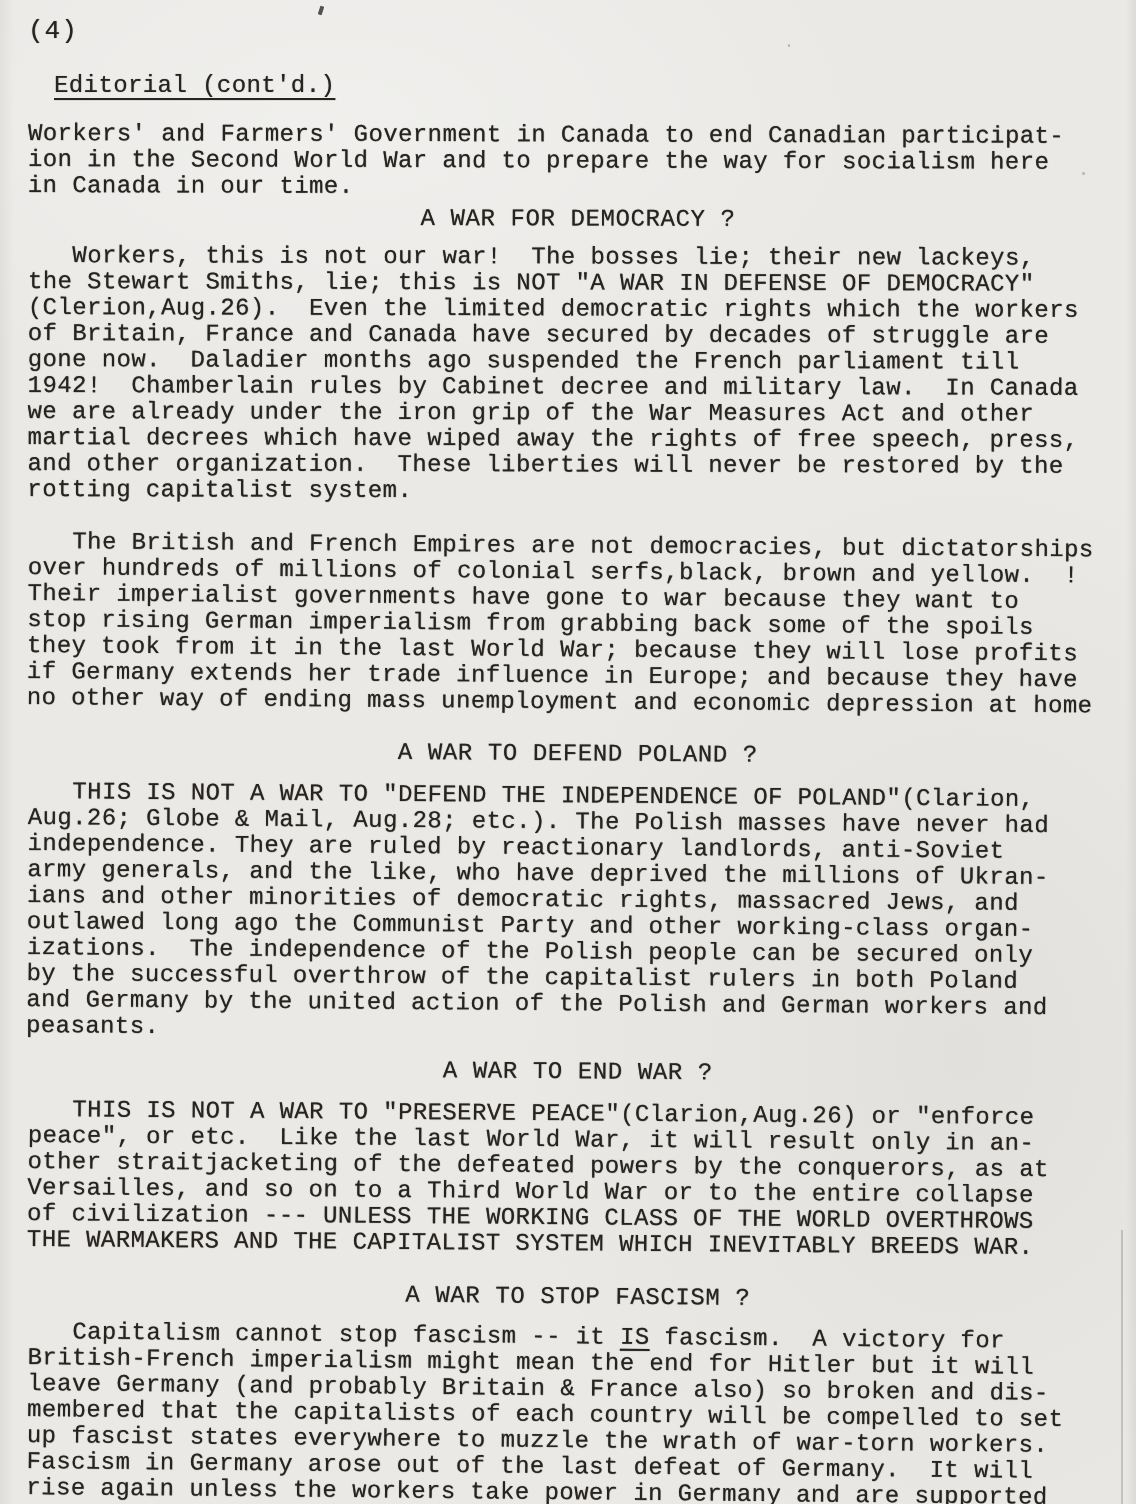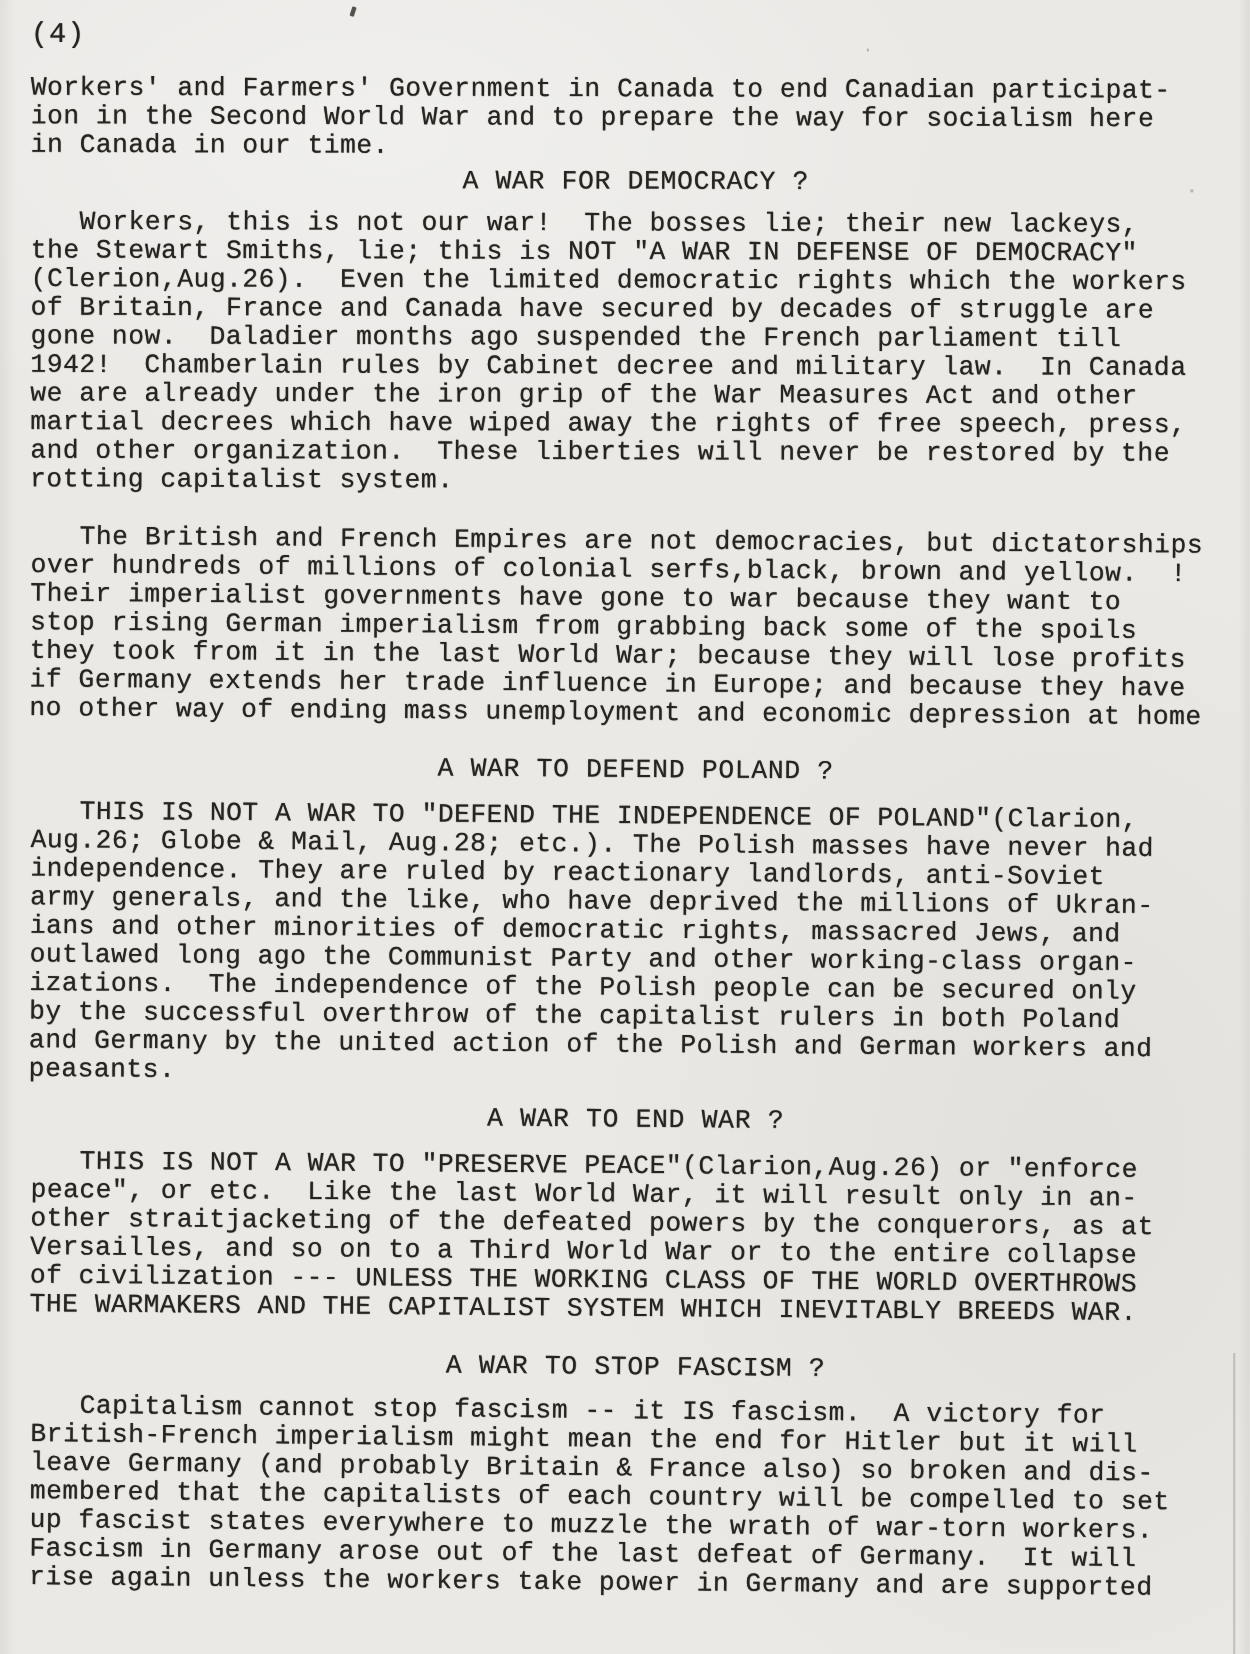--- a/index.html
+++ b/index.html
@@ -34,21 +34,21 @@
   .para{
     white-space:pre-wrap;
     font-size:24px;line-height:26px;letter-spacing:0.4px;
     transform-origin:left top;
   }
   .heading{
     font-size:24px;line-height:26px;letter-spacing:0.6px;
     text-align:center;transform-origin:left top;
   }
   .u{
-    text-decoration-thickness:2px;text-underline-offset:5px;
+    text-decoration:underline;text-decoration-thickness:2px;text-underline-offset:5px;
     text-decoration-skip-ink:none;
   }
   .tilt-a{transform:rotate(0.15deg);}
   .tilt-b{transform:rotate(0.45deg);}
   .tilt-c{transform:rotate(0.55deg);}
   .mt-intro{margin-top:22px;}
   .mt-h1{margin-top:6px;}
   .mt-pA{margin-top:12px;}
   .mt-pB{margin-top:26px;}
   .mt-h2{margin-top:26px;}
@@ -71,20 +71,23 @@
 
 <div class="page">
 
   <div class="speck s1"></div>
   <div class="speck s2"></div>
   <div class="speck s3"></div>
   <div class="edge-line"></div>
 
   <div class="pagenum ink">(4)</div>
 
+  <div class="title-wrap">
+    <span class="title ink">Editorial (cont'd.)</span>
+  </div>
 
   <div class="para ink mt-intro tilt-a">Workers' and Farmers' Government in Canada to end Canadian participat-
 ion in the Second World War and to prepare the way for socialism here
 in Canada in our time.</div>
 
   <section>
     <div class="heading ink mt-h1 tilt-a">A WAR FOR DEMOCRACY ?</div>
     <div class="para ink mt-pA tilt-a">   Workers, this is not our war!  The bosses lie; their new lackeys,
 the Stewart Smiths, lie; this is NOT "A WAR IN DEFENSE OF DEMOCRACY"
 (Clerion,Aug.26).  Even the limited democratic rights which the workers

